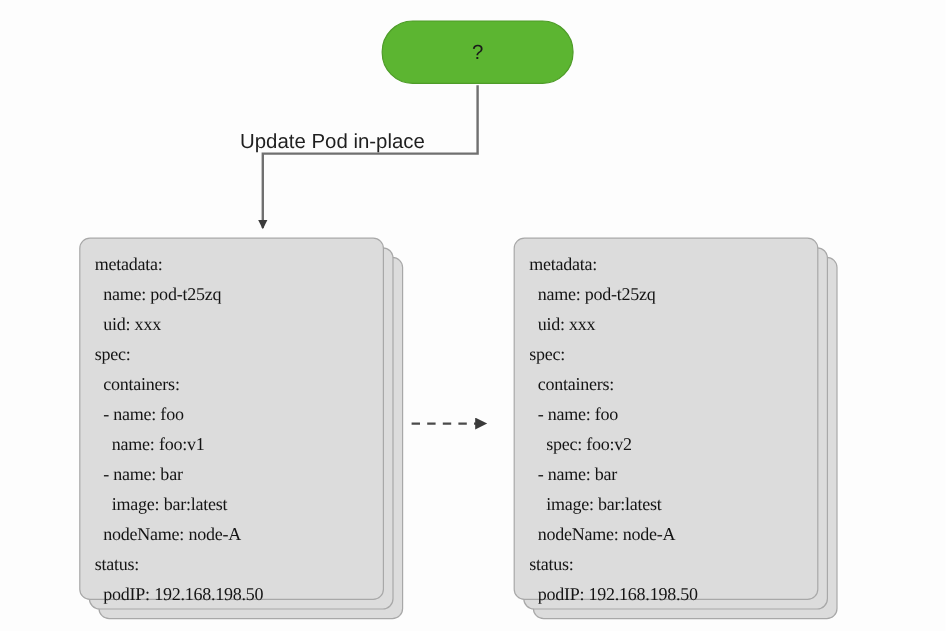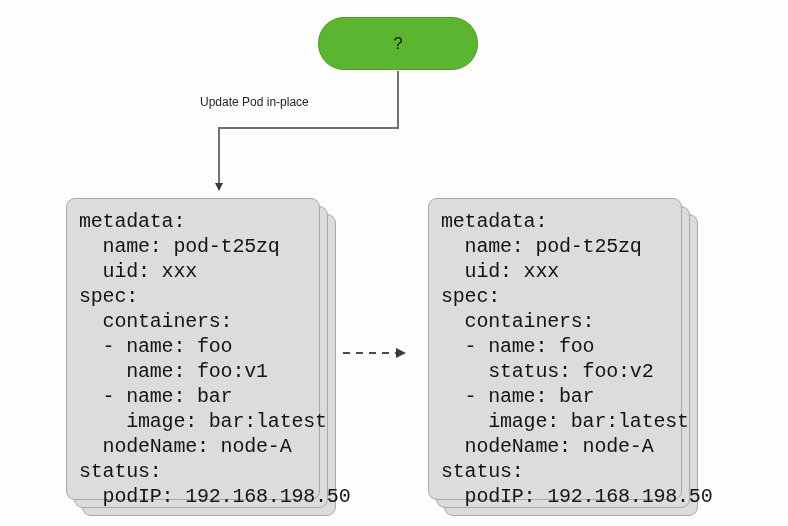--- a/index.html
+++ b/index.html
@@ -46,22 +46,22 @@
     top: 0;
     width: 788px;
     height: 526px;
     pointer-events: none;
   }
 
   
   .edge-label {
     position: absolute;
     left: 200px;
-    top: 95px;
-    font-size: 12px;
+    top: 108px;
+    font-size: 17px;
     color: #1f1f1f;
     font-family: "Liberation Sans", sans-serif;
     white-space: nowrap;
     background: transparent;
     user-select: none;
   }
 
   
   .doc-stack {
     position: absolute;
@@ -87,22 +87,22 @@
   .doc-body {
     position: absolute;
     left: 0;
     top: 0;
     width: 254px;
     height: 302px;
     box-sizing: border-box;
     padding: 10px 8px 8px 12px;
   }
   .yaml-line {
-    font-family: Liberation Mono, monospace;
-    font-size: 20px;
+    font-family: Liberation Serif, serif;
+    font-size: 15px;
     line-height: 25px;
     color: #141414;
     white-space: pre;
     letter-spacing: -0.2px;
   }
 </style>
 </head>
 <body>
 
 <div id="canvas">
@@ -153,21 +153,21 @@
     <div class="doc-sheet back2"></div>
     <div class="doc-sheet back1"></div>
     <div class="doc-sheet front">
       <div class="doc-body">
         <div class="yaml-line">metadata:</div>
         <div class="yaml-line">  name: pod-t25zq</div>
         <div class="yaml-line">  uid: xxx</div>
         <div class="yaml-line">spec:</div>
         <div class="yaml-line">  containers:</div>
         <div class="yaml-line">  - name: foo</div>
-        <div class="yaml-line">    status: foo:v2</div>
+        <div class="yaml-line">    spec: foo:v2</div>
         <div class="yaml-line">  - name: bar</div>
         <div class="yaml-line">    image: bar:latest</div>
         <div class="yaml-line">  nodeName: node-A</div>
         <div class="yaml-line">status:</div>
         <div class="yaml-line">  podIP: 192.168.198.50</div>
       </div>
     </div>
   </div>
 
 </div>

